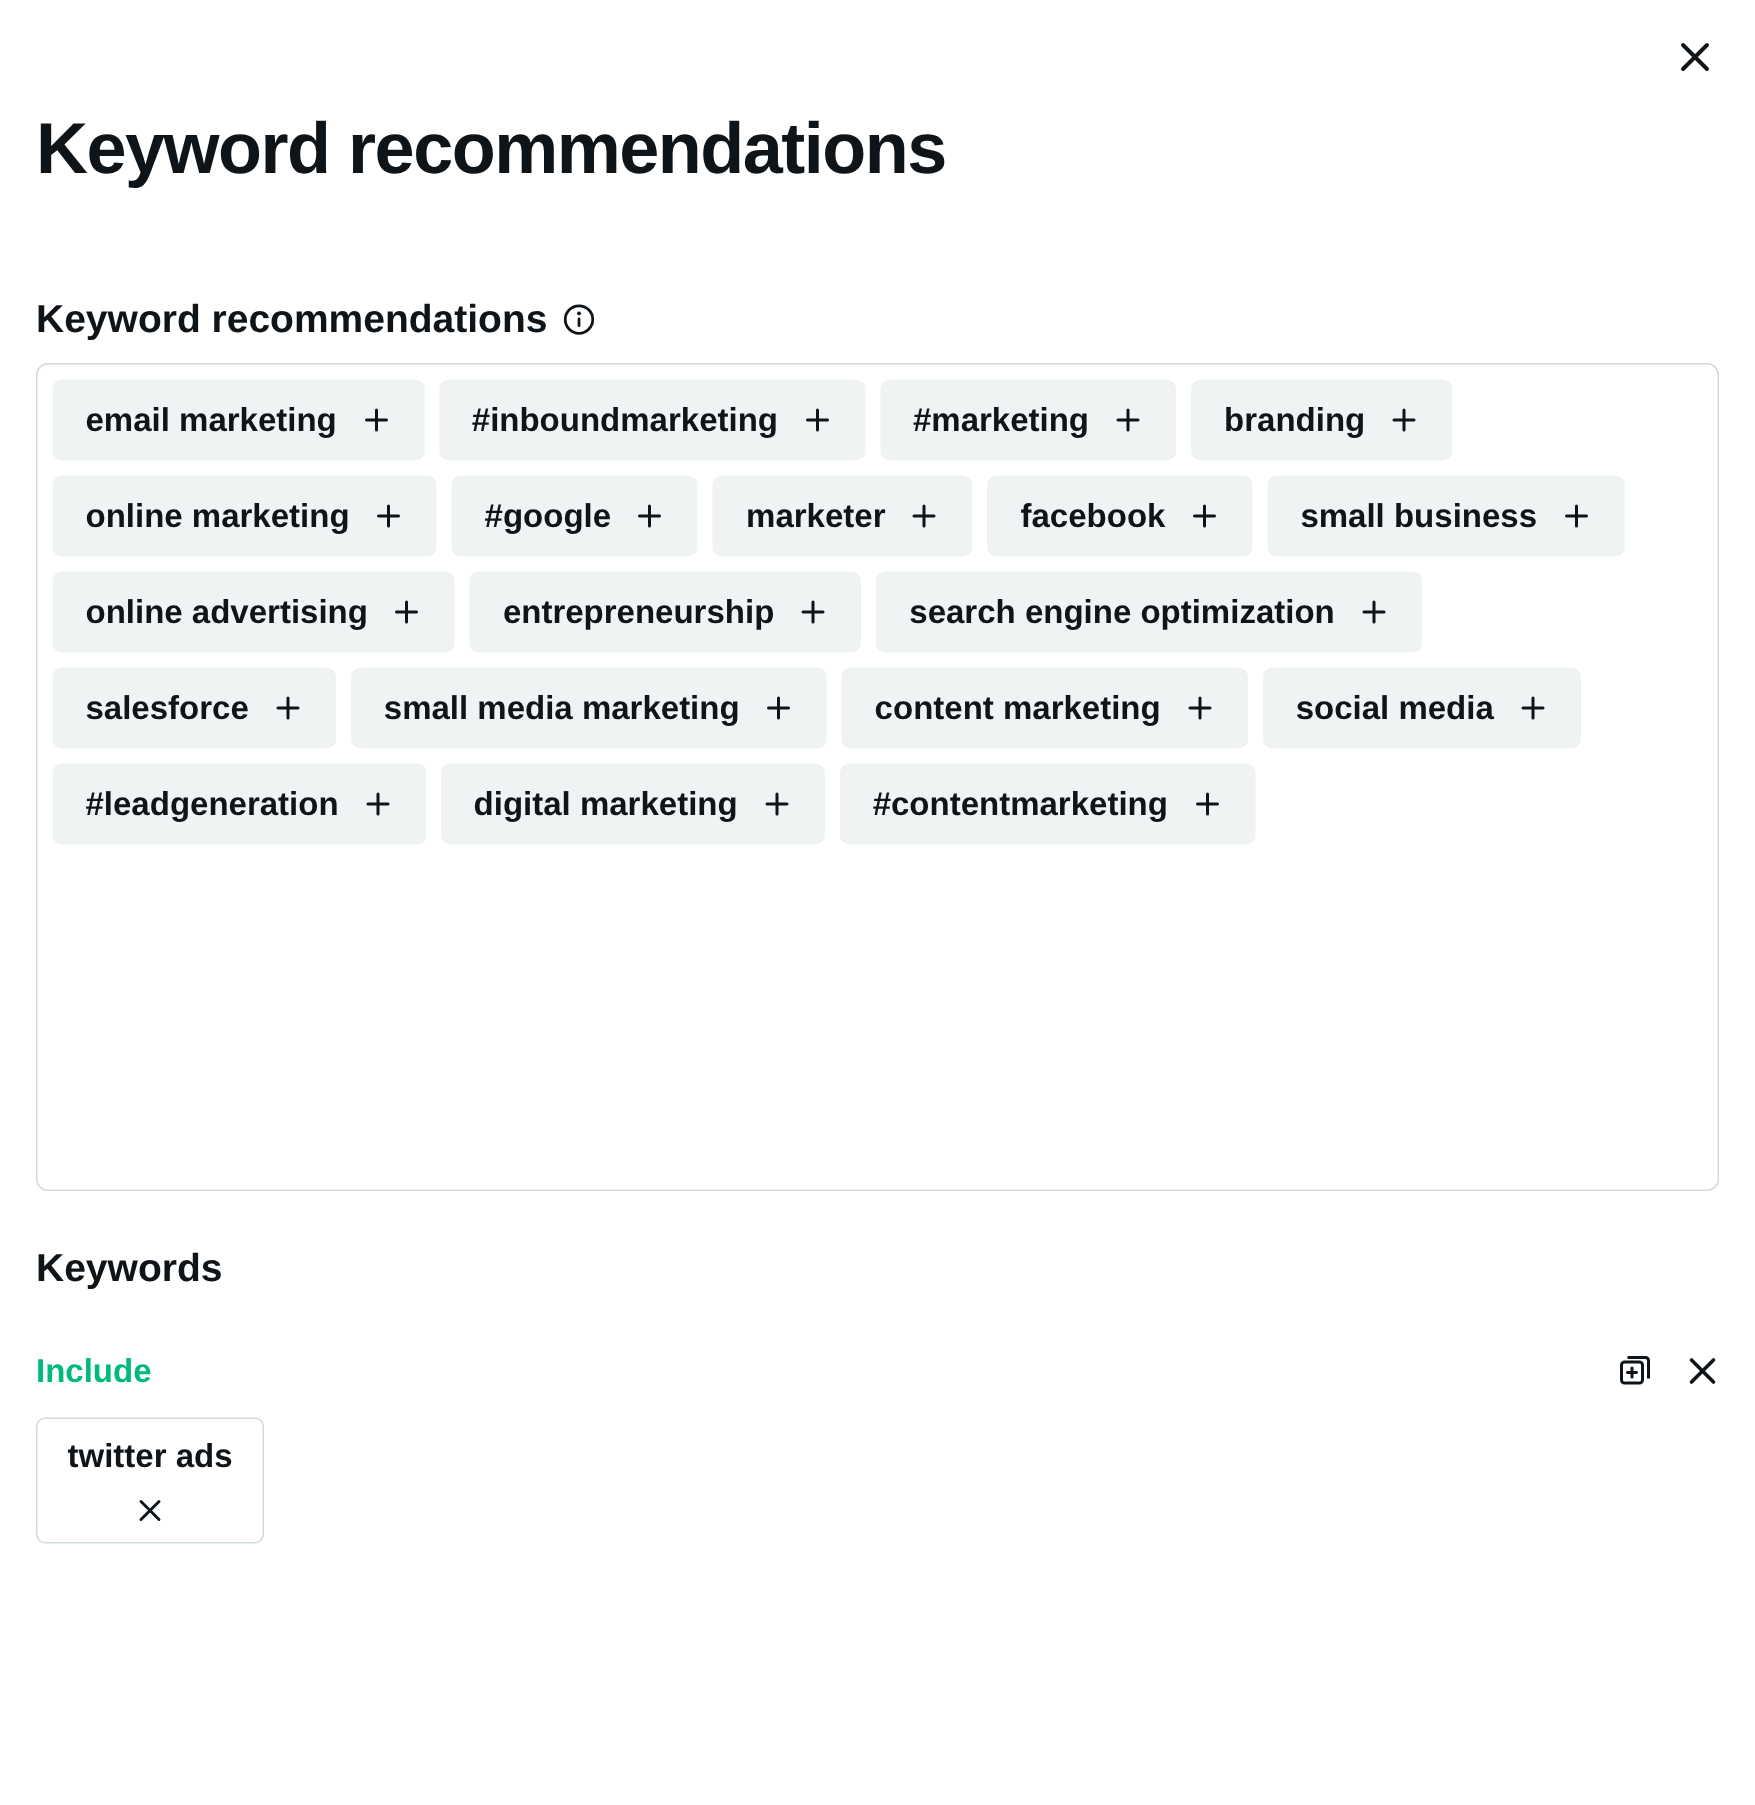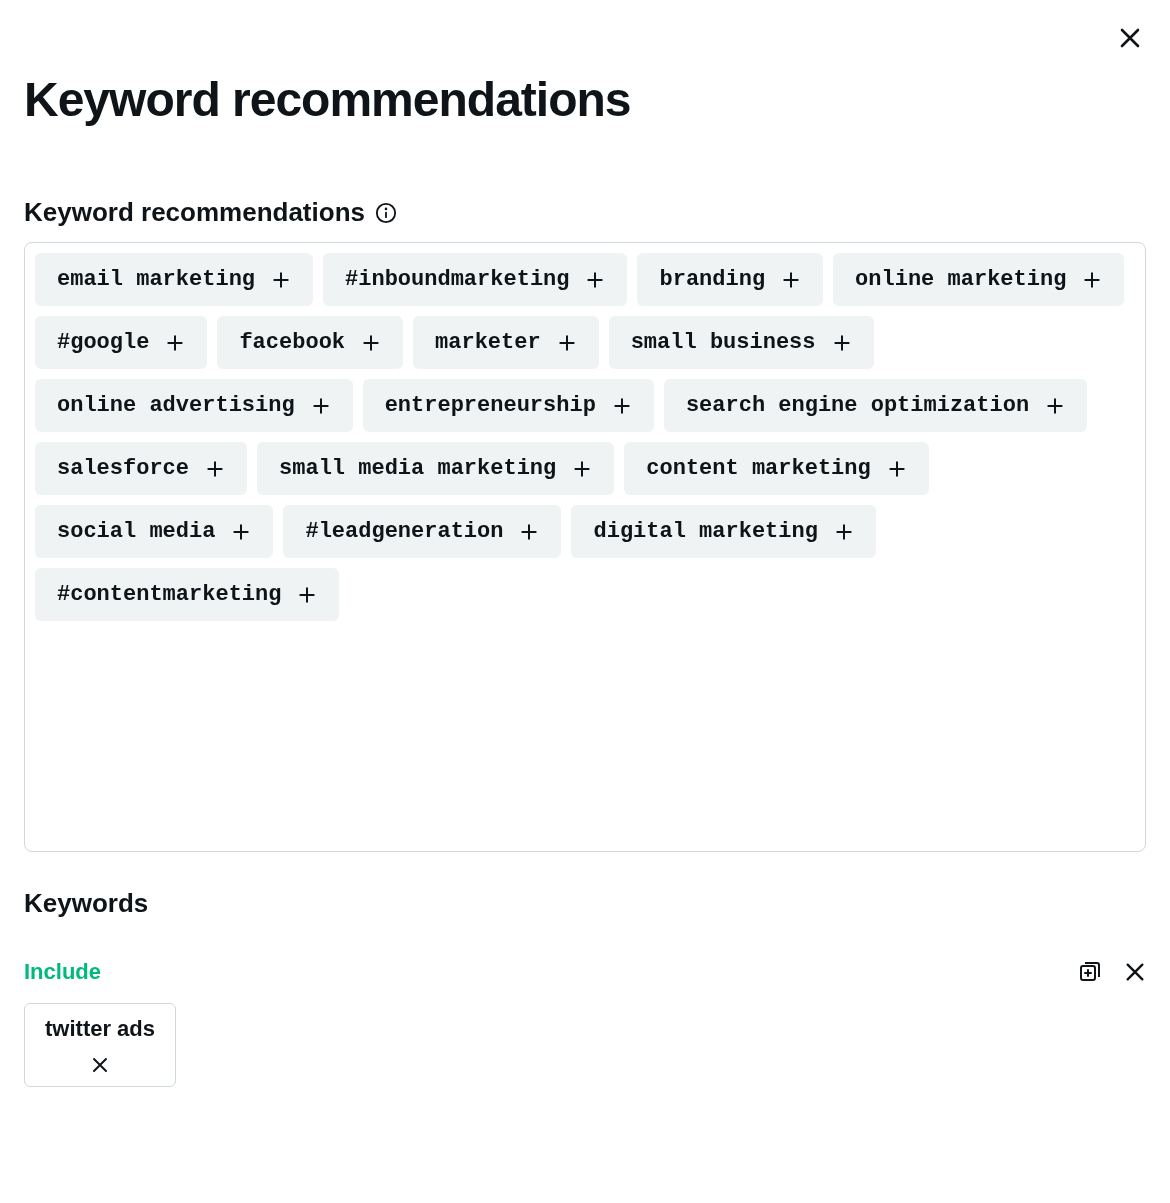--- a/index.html
+++ b/index.html
@@ -43,21 +43,20 @@
     justify-content: center;
   }
   .reco-box {
     border: 1px solid #cfd9de;
     border-radius: 8px;
     padding: 10px 10px 230px 10px;
     display: flex;
     flex-wrap: wrap;
     gap: 10px;
     margin-bottom: 36px;
-    font-family: Liberation Mono, monospace;
   }
   .chip {
     background: #eff3f4;
     border-radius: 6px;
     padding: 14px 22px;
     display: inline-flex;
     align-items: center;
     gap: 16px;
     font-size: 22px;
     font-weight: 700;
@@ -138,20 +137,28 @@
     </div>
     <div class="chip">
       <span>#inboundmarketing</span>
       <span class="plus">
           <svg width="20" height="20" viewBox="0 0 24 24">
             <path d="M12 4v16M4 12h16" stroke="#0f1419" stroke-width="2.4" stroke-linecap="round"></path>
           </svg>
         </span>
     </div>
     <div class="chip">
+      <span>#marketing</span>
+      <span class="plus">
+          <svg width="20" height="20" viewBox="0 0 24 24">
+            <path d="M12 4v16M4 12h16" stroke="#0f1419" stroke-width="2.4" stroke-linecap="round"></path>
+          </svg>
+        </span>
+    </div>
+    <div class="chip">
       <span>branding</span>
       <span class="plus">
           <svg width="20" height="20" viewBox="0 0 24 24">
             <path d="M12 4v16M4 12h16" stroke="#0f1419" stroke-width="2.4" stroke-linecap="round"></path>
           </svg>
         </span>
     </div>
     <div class="chip">
       <span>online marketing</span>
       <span class="plus">
@@ -162,29 +169,29 @@
     </div>
     <div class="chip">
       <span>#google</span>
       <span class="plus">
           <svg width="20" height="20" viewBox="0 0 24 24">
             <path d="M12 4v16M4 12h16" stroke="#0f1419" stroke-width="2.4" stroke-linecap="round"></path>
           </svg>
         </span>
     </div>
     <div class="chip">
+      <span>marketer</span>
+      <span class="plus">
+          <svg width="20" height="20" viewBox="0 0 24 24">
+            <path d="M12 4v16M4 12h16" stroke="#0f1419" stroke-width="2.4" stroke-linecap="round"></path>
+          </svg>
+        </span>
+    </div>
+    <div class="chip">
       <span>facebook</span>
-      <span class="plus">
-          <svg width="20" height="20" viewBox="0 0 24 24">
-            <path d="M12 4v16M4 12h16" stroke="#0f1419" stroke-width="2.4" stroke-linecap="round"></path>
-          </svg>
-        </span>
-    </div>
-    <div class="chip">
-      <span>marketer</span>
       <span class="plus">
           <svg width="20" height="20" viewBox="0 0 24 24">
             <path d="M12 4v16M4 12h16" stroke="#0f1419" stroke-width="2.4" stroke-linecap="round"></path>
           </svg>
         </span>
     </div>
     <div class="chip">
       <span>small business</span>
       <span class="plus">
           <svg width="20" height="20" viewBox="0 0 24 24">

